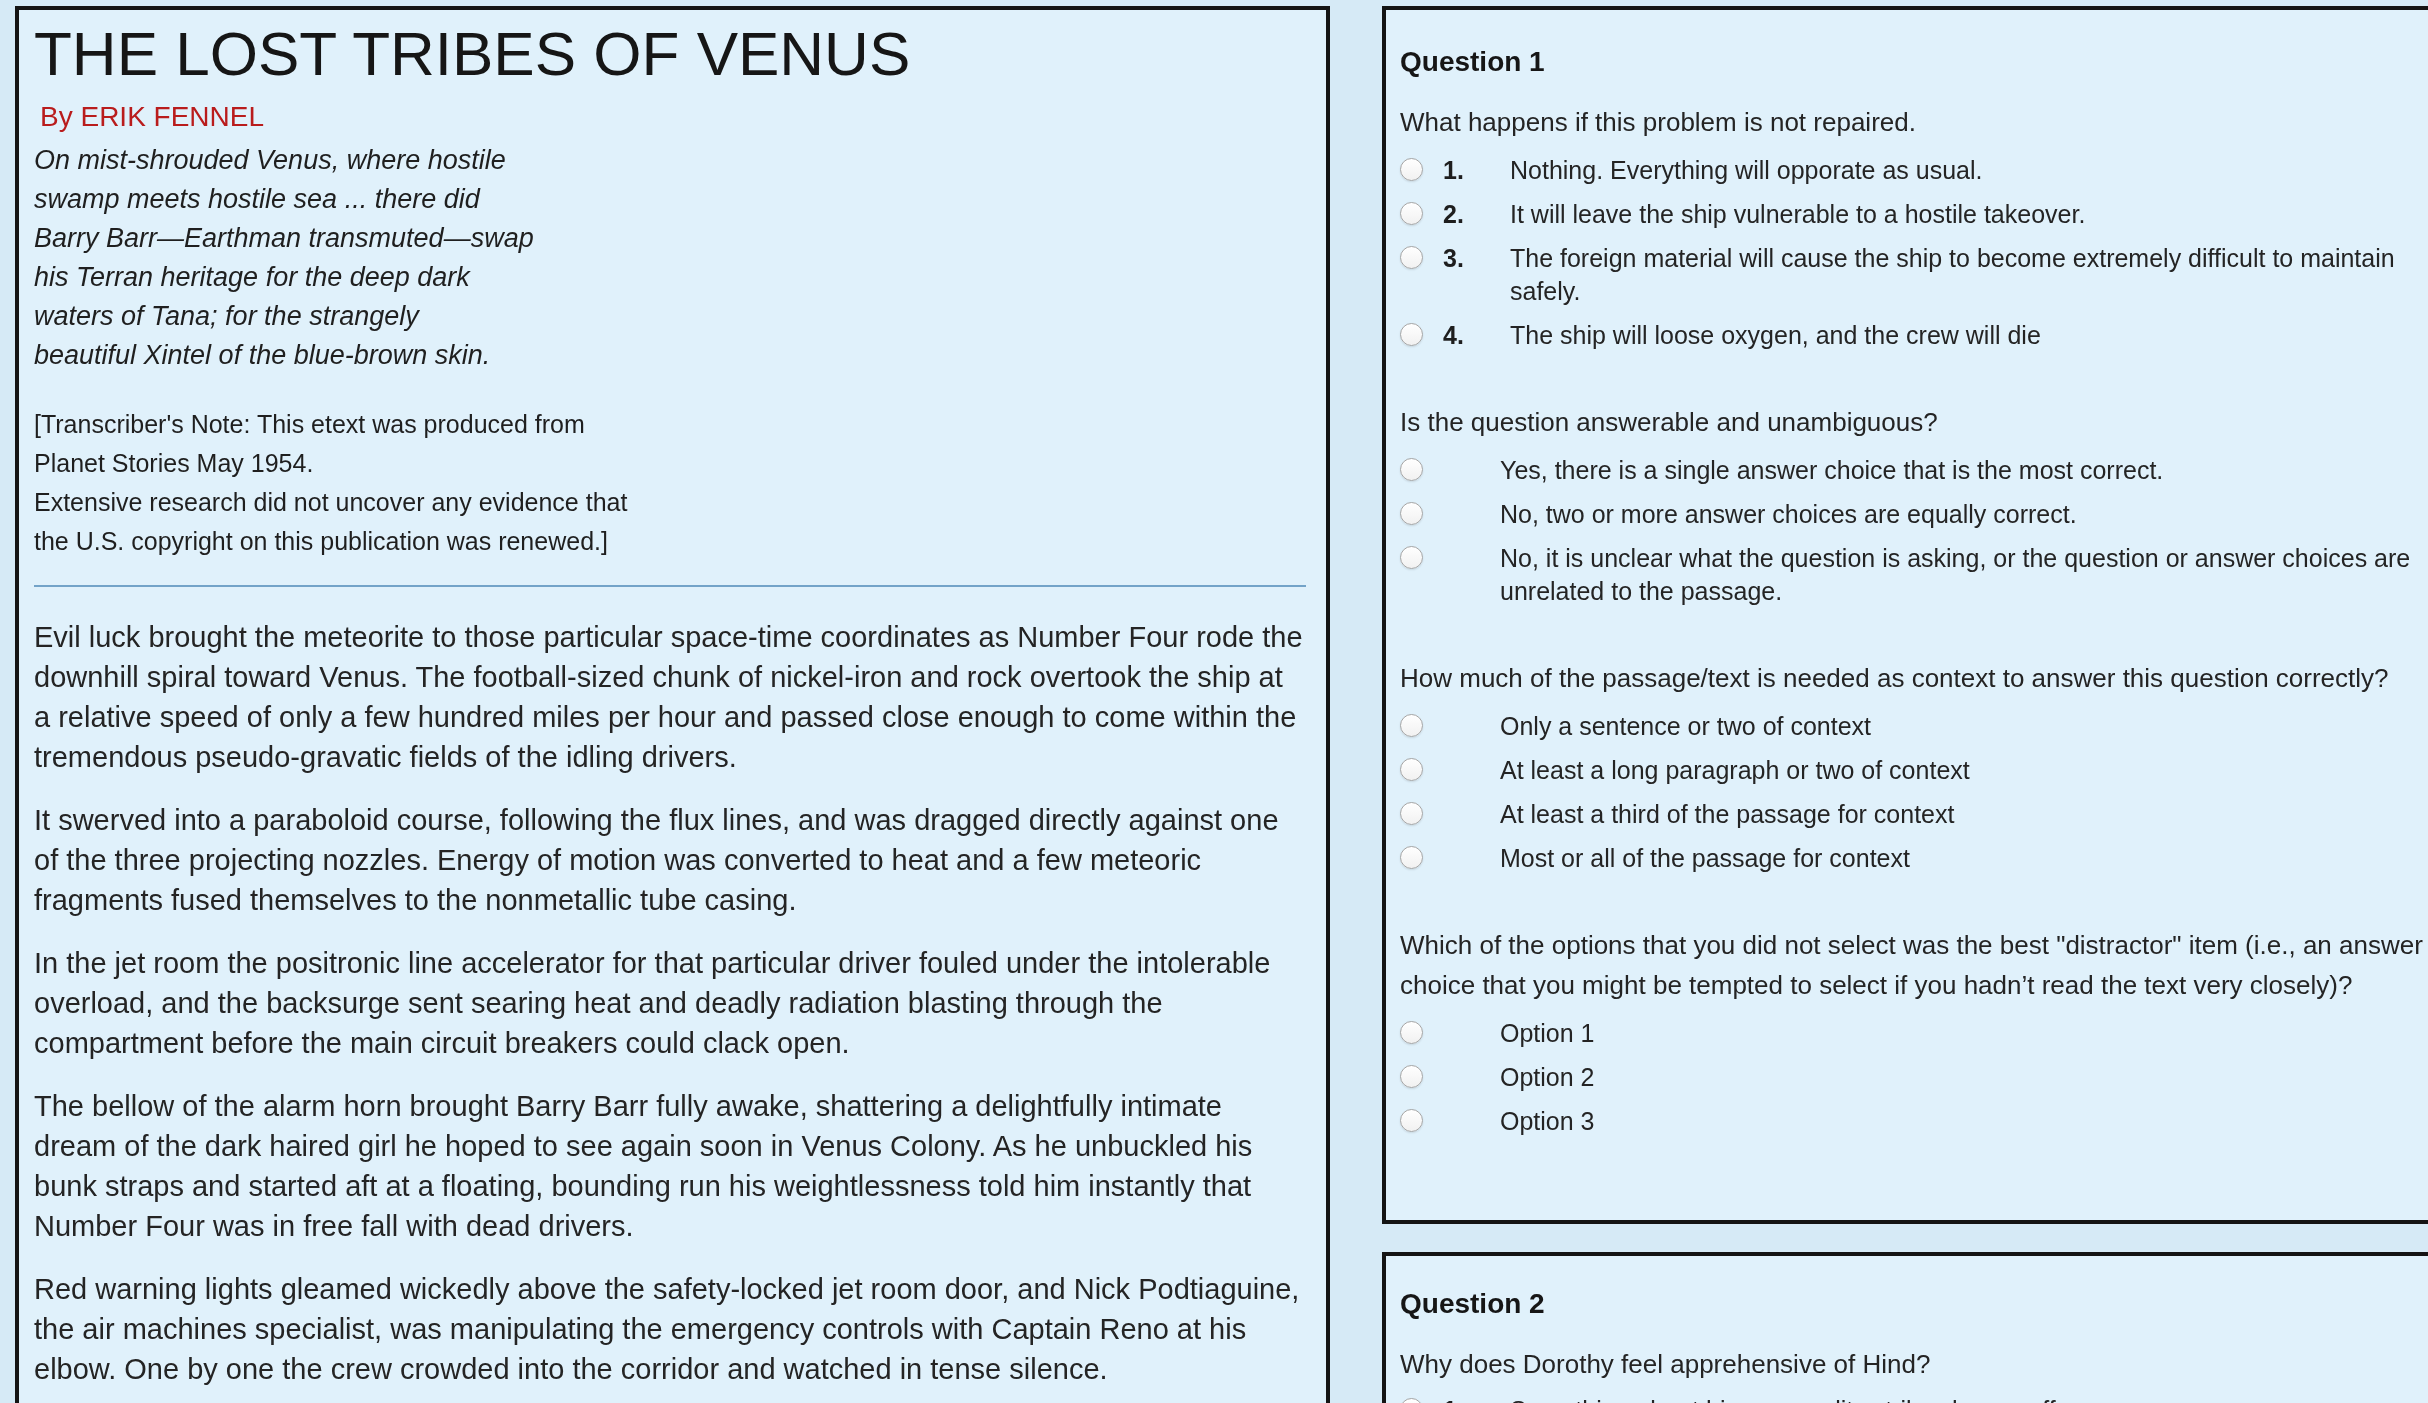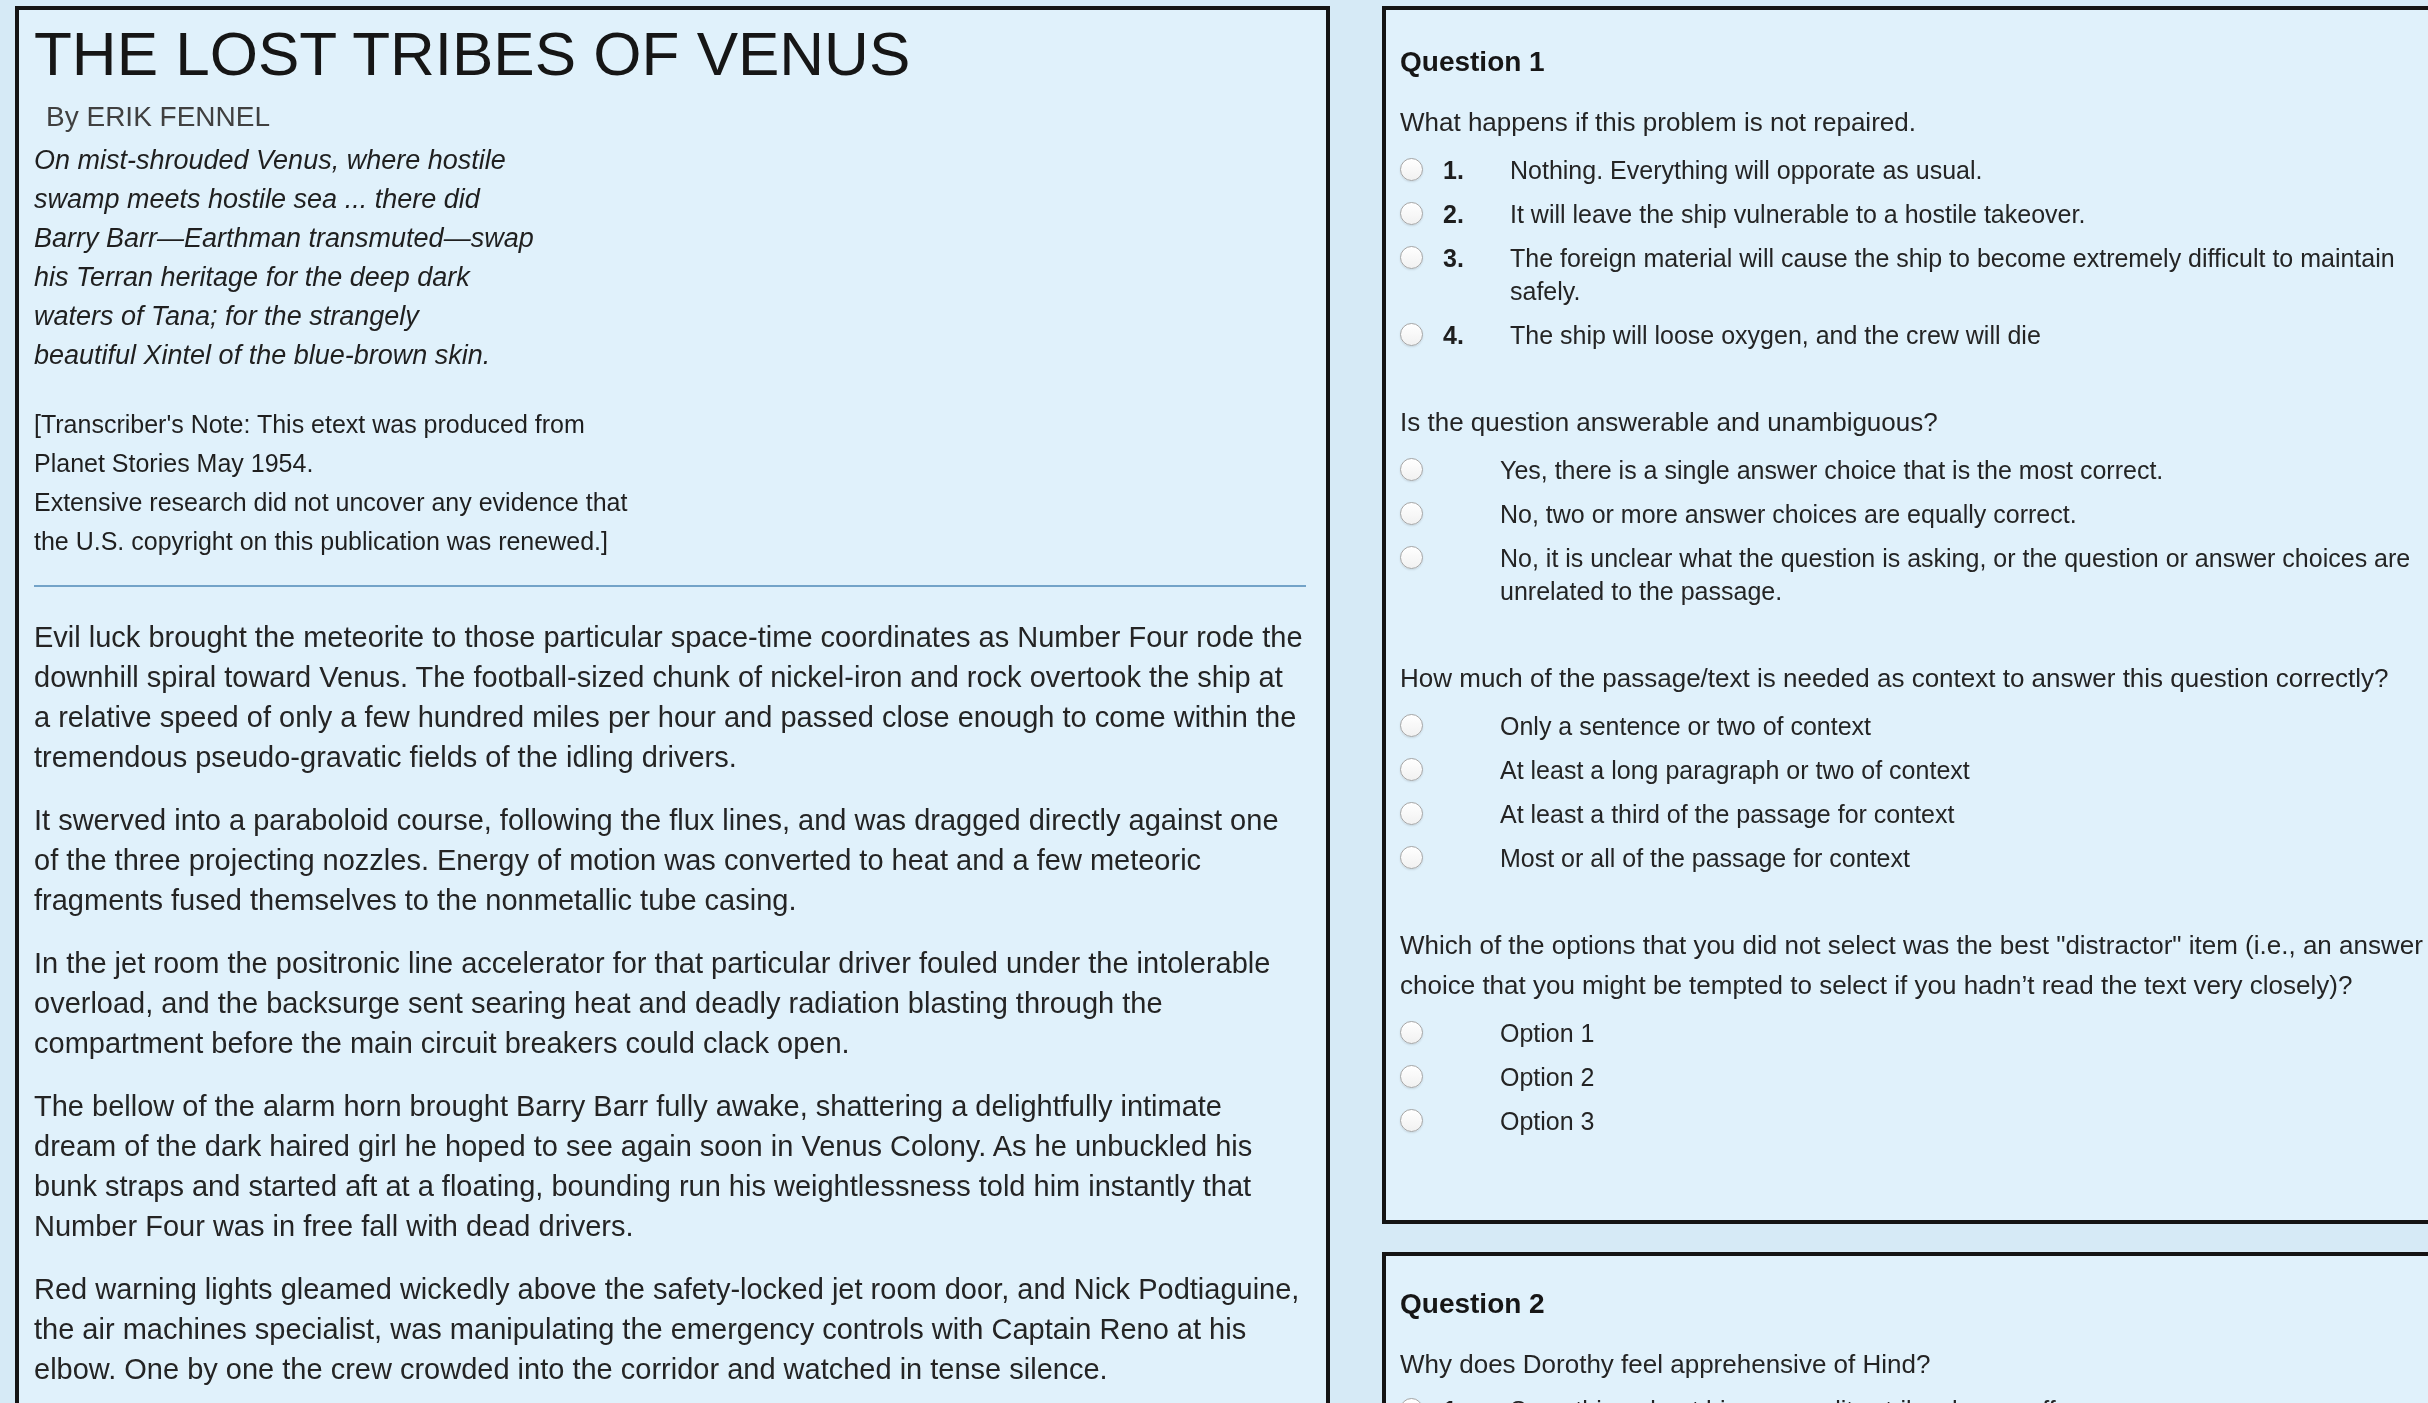--- a/index.html
+++ b/index.html
@@ -19,21 +19,21 @@
     font-family:"Liberation Sans","DejaVu Sans",sans-serif;
     color:var(--text);
   }
   .panel{
     position:absolute;background:var(--panel-bg);
     border:4px solid var(--panel-border);
   }
   
   .story-panel{left:15px;top:6px;width:1315px;height:1560px;padding:8px 20px 0 15px;}
   .story-title{font-size:62px;font-weight:400;line-height:1.15;margin:0 0 12px;color:var(--heading);}
-  .story-byline{font-size:28px;margin:0 12px 8px;color:#404040;}
+  .story-byline{font-size:28px;margin:0 6px 8px;color:#b91c1c;}
   .story-intro{font-style:italic;font-size:27px;line-height:39px;white-space:pre-line;color:#1f1f1f;}
   .story-note{font-size:25px;line-height:39px;white-space:pre-line;margin-top:30px;color:#1f1f1f;}
   .story-rule{border:0;border-top:2px solid var(--divider);margin:24px 0 30px;}
   .story-paragraphs p{font-size:29px;line-height:40px;margin:0 0 23px;color:var(--text);}
   
   .q-panel{left:1382px;width:1092px;padding:10px 20px 10px 14px;}
   .q-0{top:6px;height:1218px;}
   .q-1{top:1252px;height:420px;}
   .q-heading{font-size:28px;font-weight:700;color:var(--heading);margin:26px 0 24px;}
   .q-1 .q-heading{margin-top:22px;}

